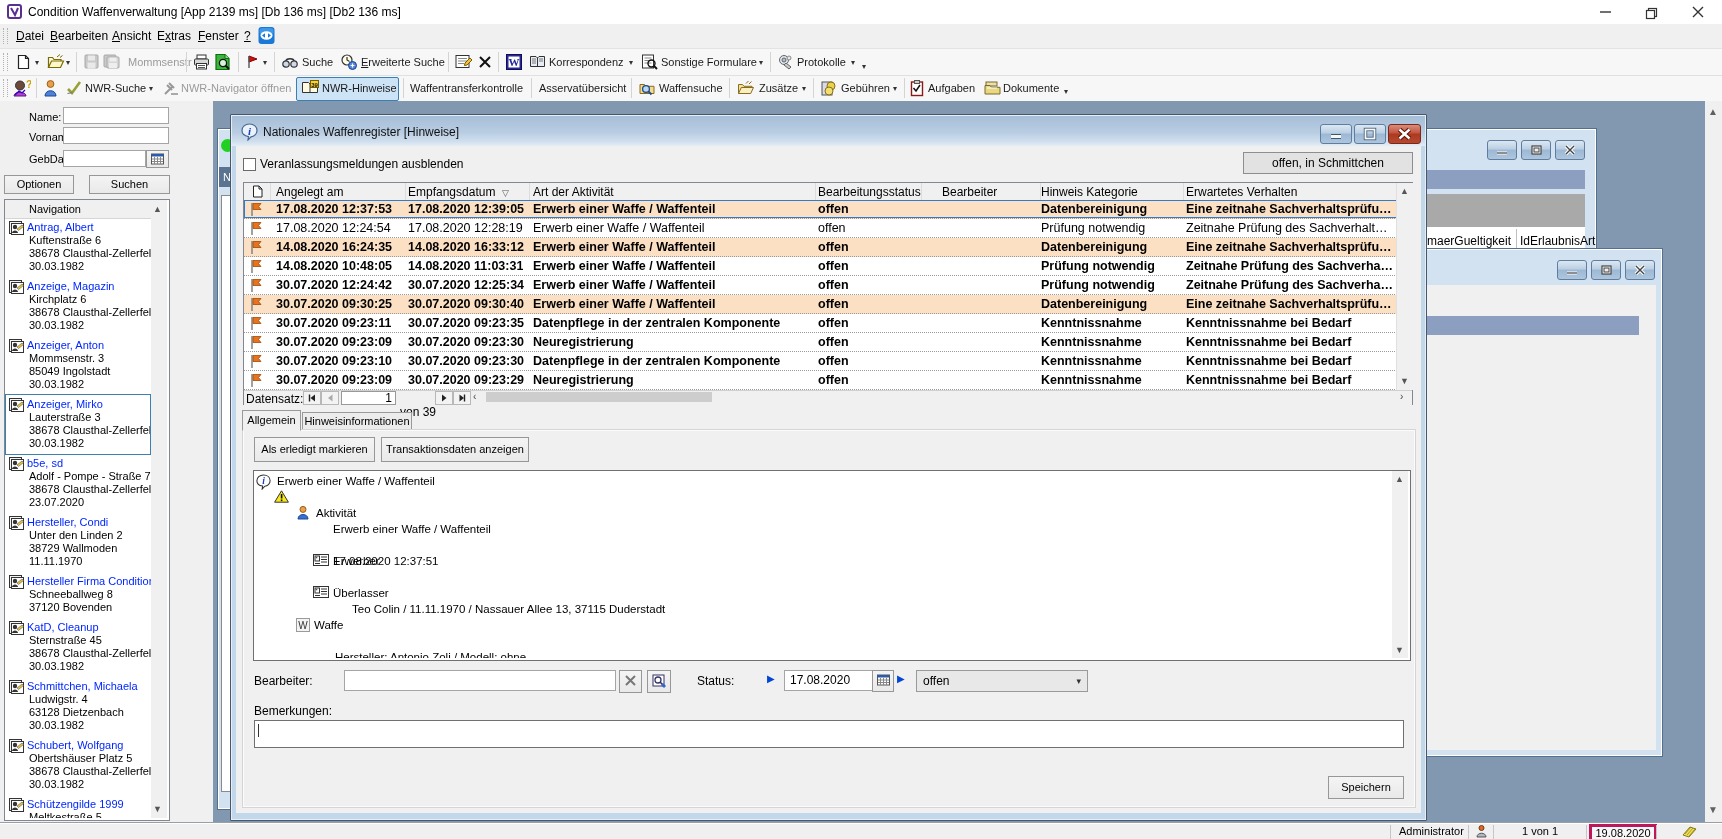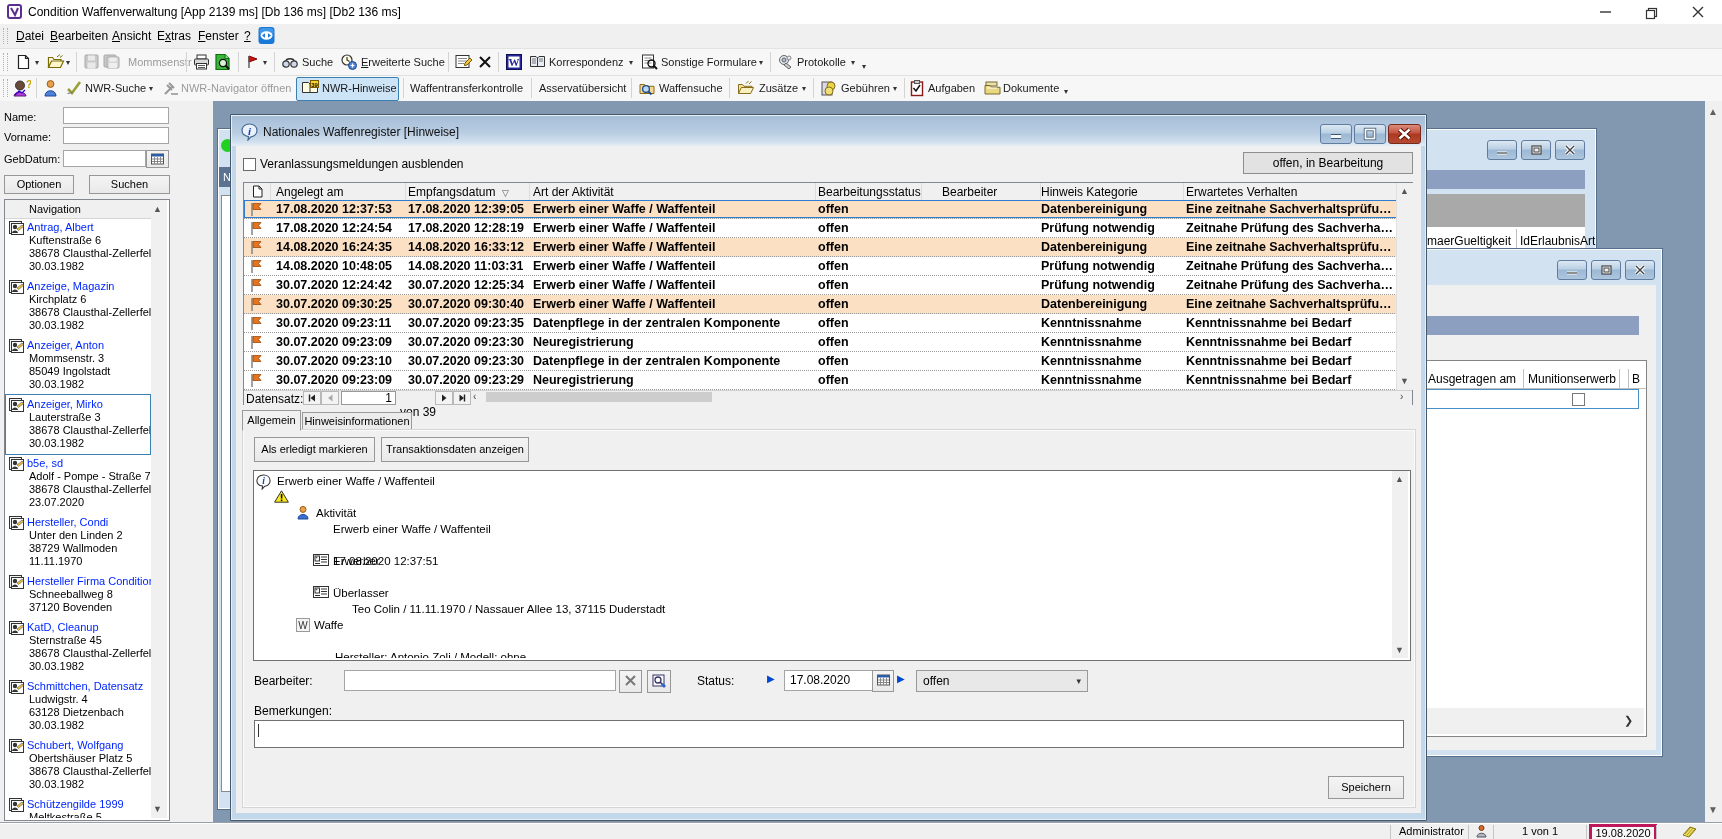--- a/index.html
+++ b/index.html
@@ -13,21 +13,21 @@
 #tb1{left:0;top:49px;width:1722px;height:26px;background:#f7f7f7;border-bottom:1px solid #e0e0e0;}
 #tb2{left:0;top:76px;width:1722px;height:25px;background:#f7f7f7;border-bottom:1px solid #d8d8d8;}
 .grip{width:3px;border-left:1px dotted #b0b0b0;border-right:1px dotted #b0b0b0;}
 .mitem{top:4px;height:16px;line-height:16px;}
 .tbtxt{font-size:11px;color:#1a1a1a;}
 .gray{color:#9b9b9b;}
 .sep{width:1px;background:#d4d4d4;top:3px;height:20px;}
 .dd{font-size:8px;color:#333;}
 
 #leftpanel{left:0;top:101px;width:213px;height:721px;background:#f0f0f0;font-size:11px;border-right:1px solid #d8d8d8;}
-.lbl{color:#000;}
+.lbl{color:#000;margin-left:25px;}
 .inp{background:#fff;border:1px solid #a5a5a5;}
 .btn{background:linear-gradient(#f4f4f4,#e9e9e9);border:1px solid #979797;text-align:center;font-size:11px;white-space:nowrap;}
 #navlist{left:4px;top:98px;width:164px;height:620px;font-size:11px;background:#fff;border:1px solid #828790;}
 .scol{background:#f0f0f0;}
 .navname{color:#0026ff;}
 .navaddr{color:#000;}
 
 #mdi{left:213px;top:101px;width:1509px;height:721px;background:#8297b0;}
 .winframe{background:#d3e2f0;border:1px solid #55708c;box-shadow:inset 0 0 0 1px #ffffff;}
 .bluebar{background:#8d9fc0;}
@@ -410,21 +410,21 @@
         <div class="abs navaddr" style="left:24px;top:416px;white-space:nowrap">Sternstraße 45</div>
         <div class="abs navaddr" style="left:24px;top:429px;white-space:nowrap">38678 Clausthal-Zellerfel</div>
         <div class="abs navaddr" style="left:24px;top:442px;white-space:nowrap">30.03.1982</div>
         <svg class="abs" style="left:3px;top:461px" width="16" height="15" viewBox="0 0 16 15">
           <rect x="1.5" y="1.5" width="12" height="12" fill="#f4f4f4" stroke="#333"></rect>
           <rect x="3.5" y="3.5" width="12" height="11" fill="#fff" stroke="#333"></rect>
           <circle cx="7" cy="7" r="2.2" fill="#333"></circle>
           <path d="M4 13 c0-3.5 6-3.5 6 0 z" fill="#333"></path>
           <path d="M9 9 l5-4 1.5 1.5 -5 4z" fill="#e8c040" stroke="#555" stroke-width="0.6"></path>
         </svg>
-        <div class="abs navname" style="left:22px;top:462px;white-space:nowrap">Schmittchen, Datensatz</div>
+        <div class="abs navname" style="left:22px;top:462px;white-space:nowrap">Schmittchen, Michaela</div>
         <div class="abs navaddr" style="left:24px;top:475px;white-space:nowrap">Ludwigstr. 4</div>
         <div class="abs navaddr" style="left:24px;top:488px;white-space:nowrap">63128 Dietzenbach</div>
         <div class="abs navaddr" style="left:24px;top:501px;white-space:nowrap">30.03.1982</div>
         <svg class="abs" style="left:3px;top:520px" width="16" height="15" viewBox="0 0 16 15">
           <rect x="1.5" y="1.5" width="12" height="12" fill="#f4f4f4" stroke="#333"></rect>
           <rect x="3.5" y="3.5" width="12" height="11" fill="#fff" stroke="#333"></rect>
           <circle cx="7" cy="7" r="2.2" fill="#333"></circle>
           <path d="M4 13 c0-3.5 6-3.5 6 0 z" fill="#333"></path>
           <path d="M9 9 l5-4 1.5 1.5 -5 4z" fill="#e8c040" stroke="#555" stroke-width="0.6"></path>
         </svg>
@@ -495,36 +495,20 @@
       </svg>
     </div>
   <div class="abs capbtn" style="left:216px;top:11px;width:28px;">
       <svg class="glyph" viewBox="0 0 28 18">
         <path d="M10 5 l8 8 M18 5 l-8 8" stroke="#fff" stroke-width="3.4"></path>
         <path d="M10 5 l8 8 M18 5 l-8 8" stroke="#444" stroke-width="1.4"></path>
       </svg>
     </div>
   <div class="abs" style="left:4px;top:36px;width:243px;height:465px;background:#f0f0f0;"></div>
   <div class="abs bluebar" style="left:4px;top:67px;width:226px;height:19px;"></div>
-  <div class="abs" style="left:9px;top:111px;width:227px;height:375px;background:#fff;border:1px solid #848484;">
-    <div class="abs" style="left:0;top:8px;width:227px;height:19px;border-bottom:1px solid #c0c0c0;">
-      <div class="abs" style="left:9px;top:3px;">Ausgetragen am</div>
-      <div class="abs" style="left:109px;top:3px;">Munitionserwerb</div>
-      <div class="abs" style="left:213px;top:3px;">B</div>
-      <div class="abs" style="left:104px;top:0;width:1px;height:19px;background:#c0c0c0;"></div>
-      <div class="abs" style="left:200px;top:0;width:1px;height:19px;background:#c0c0c0;"></div>
-      <div class="abs" style="left:209px;top:0;width:1px;height:19px;background:#c0c0c0;"></div>
-    </div>
-    <div class="abs" style="left:0;top:28px;width:218px;height:18px;border:1px solid #4a90c8;">
-      <div class="abs" style="left:152px;top:3px;width:11px;height:11px;border:1px solid #777;background:#fff;"></div>
-    </div>
-    <div class="abs" style="left:0;top:347px;width:225px;height:26px;background:#f0f0f0;">
-      <div class="abs" style="left:205px;top:6px;font-size:11px;color:#333;">❯</div>
-    </div>
-  </div>
 </div>
 
 <div class="abs winframe" style="left:217px;top:128px;width:60px;height:680px;">
   <div class="abs" style="left:3px;top:10px;width:13px;height:13px;border-radius:50%;background:#21d021;"></div>
   <div class="abs" style="left:1px;top:38px;width:40px;height:20px;background:#5a7390;color:#fff;font-size:11px;padding-left:4px;line-height:20px;">Na</div>
   <div class="abs" style="left:3px;top:66px;width:50px;height:595px;background:#fff;border:1px solid #8a8a8a;"></div>
 </div>
 
 <div class="abs" id="dlg">
   <div class="abs" id="dlgframe"></div>
@@ -550,21 +534,21 @@
   <div class="abs capbtn red" style="left:1158px;top:10px;width:31px;">
       <svg class="glyph" viewBox="0 0 31 18">
         <path d="M10.5 4.5 l10 9 M20.5 4.5 l-10 9" stroke="#5e1407" stroke-width="4.6"></path>
         <path d="M10.5 4.5 l10 9 M20.5 4.5 l-10 9" stroke="#fff" stroke-width="2.4"></path>
       </svg>
     </div>
 
   <div class="abs" id="dlgclient">
     <div class="abs" style="left:7px;top:12px;width:11px;height:11px;background:#fff;border:1px solid #6a6a6a;"></div>
     <div class="abs" style="left:24px;top:11px;">Veranlassungsmeldungen ausblenden</div>
-    <div class="abs" style="left:1007px;top:6px;width:168px;height:20px;background:#e2e2e2;border:1px solid #8e8e8e;text-align:center;line-height:20px;">offen, in Bearbeitung</div>
+    <div class="abs" style="left:1007px;top:6px;width:168px;height:20px;background:#e2e2e2;border:1px solid #8e8e8e;text-align:center;line-height:20px;">offen, in Schmittchen</div>
 
     <div class="abs" id="tbl">
       <div class="abs" style="left:0;top:0;width:1168px;height:17px;background:#f0f0f0;border-bottom:1px solid #9a9a9a;">
         <svg class="abs" style="left:8px;top:2px" width="11" height="13" viewBox="0 0 11 13">
             <path d="M1.5 1 h5.5 l3 3 v8 h-8.5z" fill="#fff" stroke="#222"></path>
             <path d="M7 1 v3 h3" fill="none" stroke="#222"></path>
           </svg>
         <div class="abs cell" style="left:32px;top:2px;">Angelegt am</div>
         <div class="abs cell" style="left:164px;top:2px;">Empfangsdatum&nbsp;&nbsp;<span style="font-size:9px;color:#555">▽</span></div>
         <div class="abs cell" style="left:289px;top:2px;">Art der Aktivität</div>
@@ -586,21 +570,21 @@
               <line x1="3" y1="1" x2="3" y2="14" stroke="#8a8a8a" stroke-width="1.6"></line>
               <path d="M4 1.5 h8 l-2.5 3 2.5 3 h-8 z" fill="#e8731e" stroke="#a04a08" stroke-width="0.8"></path>
             </svg>
             <span class="abs cell" style="left:32px;top:2px;">17.08.2020 12:37:53</span>
             <span class="abs cell" style="left:164px;top:2px;">17.08.2020 12:39:05</span>
             <span class="abs cell" style="left:289px;top:2px;">Erwerb einer Waffe / Waffenteil</span>
             <span class="abs cell" style="left:574px;top:2px;">offen</span>
             <span class="abs cell" style="left:797px;top:2px;">Datenbereinigung</span>
             <span class="abs cell" style="left:942px;top:2px;width:209px;text-overflow:ellipsis;">Eine zeitnahe Sachverhaltsprüfung…</span>
           </div>
-          <div class="abs" style="left:0;top:19px;width:1153px;height:18px;background:#fff;border-bottom:1px dotted #9a9a9a;font-weight:bold;">
+          <div class="abs" style="left:0;top:19px;width:1153px;height:18px;background:#fff;border-bottom:1px dotted #9a9a9a;font-weight:normal;">
             <svg class="abs" style="left:5px;top:2px" width="13" height="15" viewBox="0 0 13 15">
               <line x1="3" y1="1" x2="3" y2="14" stroke="#8a8a8a" stroke-width="1.6"></line>
               <path d="M4 1.5 h8 l-2.5 3 2.5 3 h-8 z" fill="#e8731e" stroke="#a04a08" stroke-width="0.8"></path>
             </svg>
             <span class="abs cell" style="left:32px;top:2px;">17.08.2020 12:24:54</span>
             <span class="abs cell" style="left:164px;top:2px;">17.08.2020 12:28:19</span>
             <span class="abs cell" style="left:289px;top:2px;">Erwerb einer Waffe / Waffenteil</span>
             <span class="abs cell" style="left:574px;top:2px;">offen</span>
             <span class="abs cell" style="left:797px;top:2px;">Prüfung notwendig</span>
             <span class="abs cell" style="left:942px;top:2px;width:209px;text-overflow:ellipsis;">Zeitnahe Prüfung des Sachverhalt…</span>

